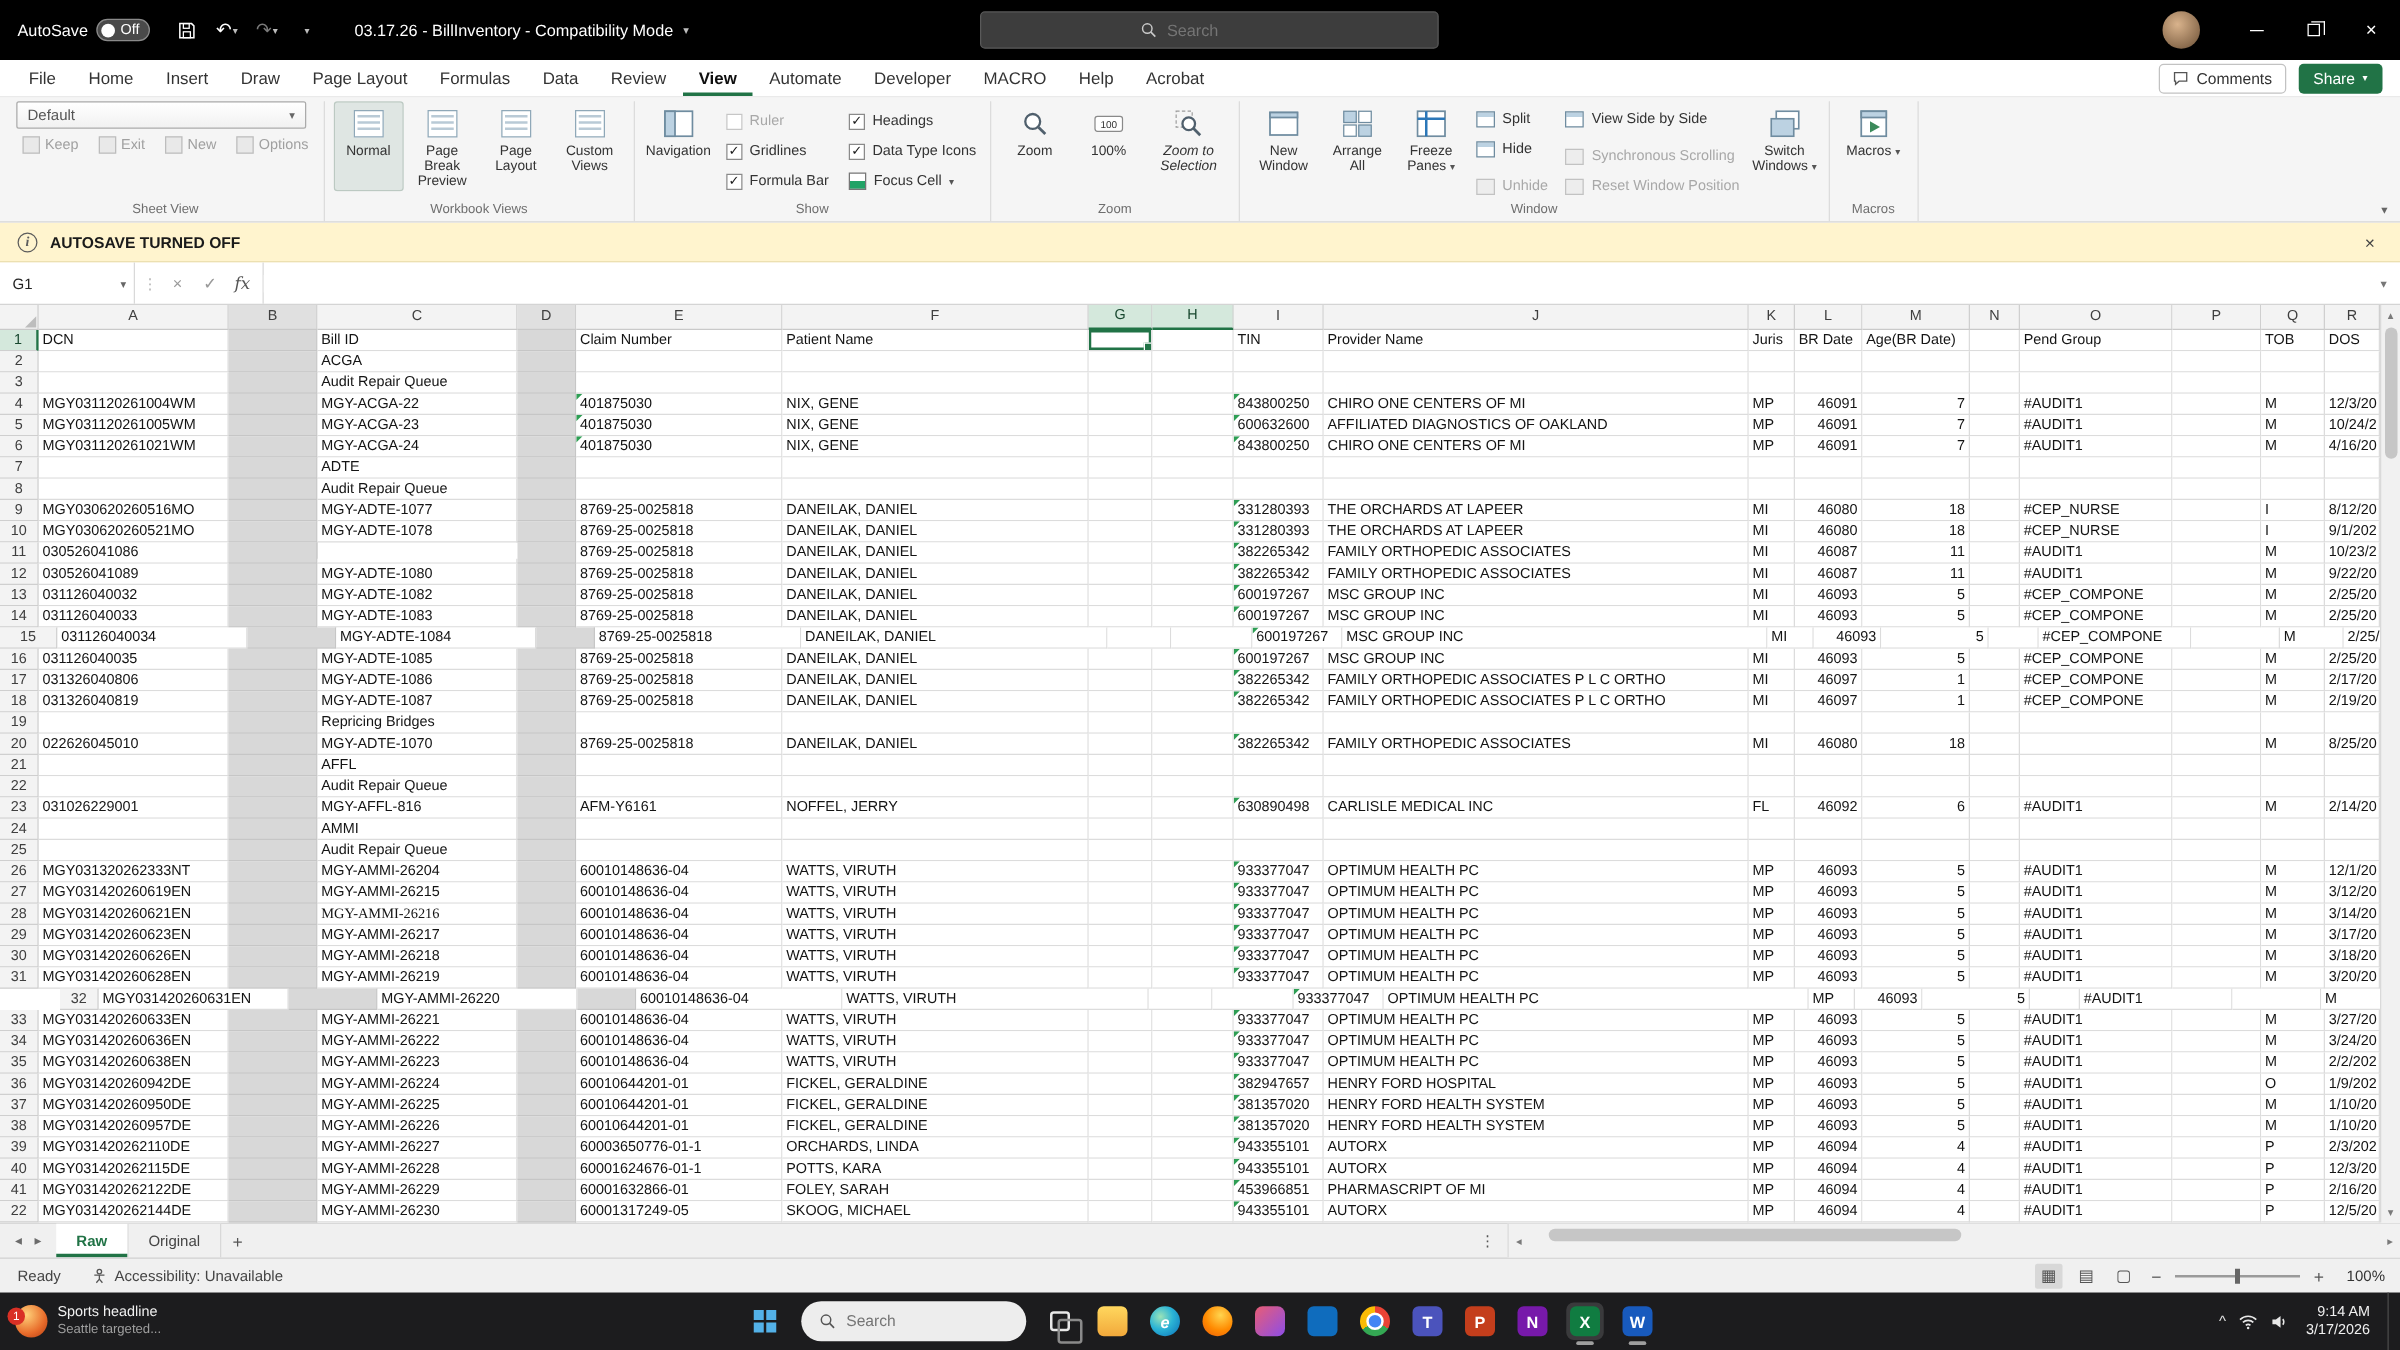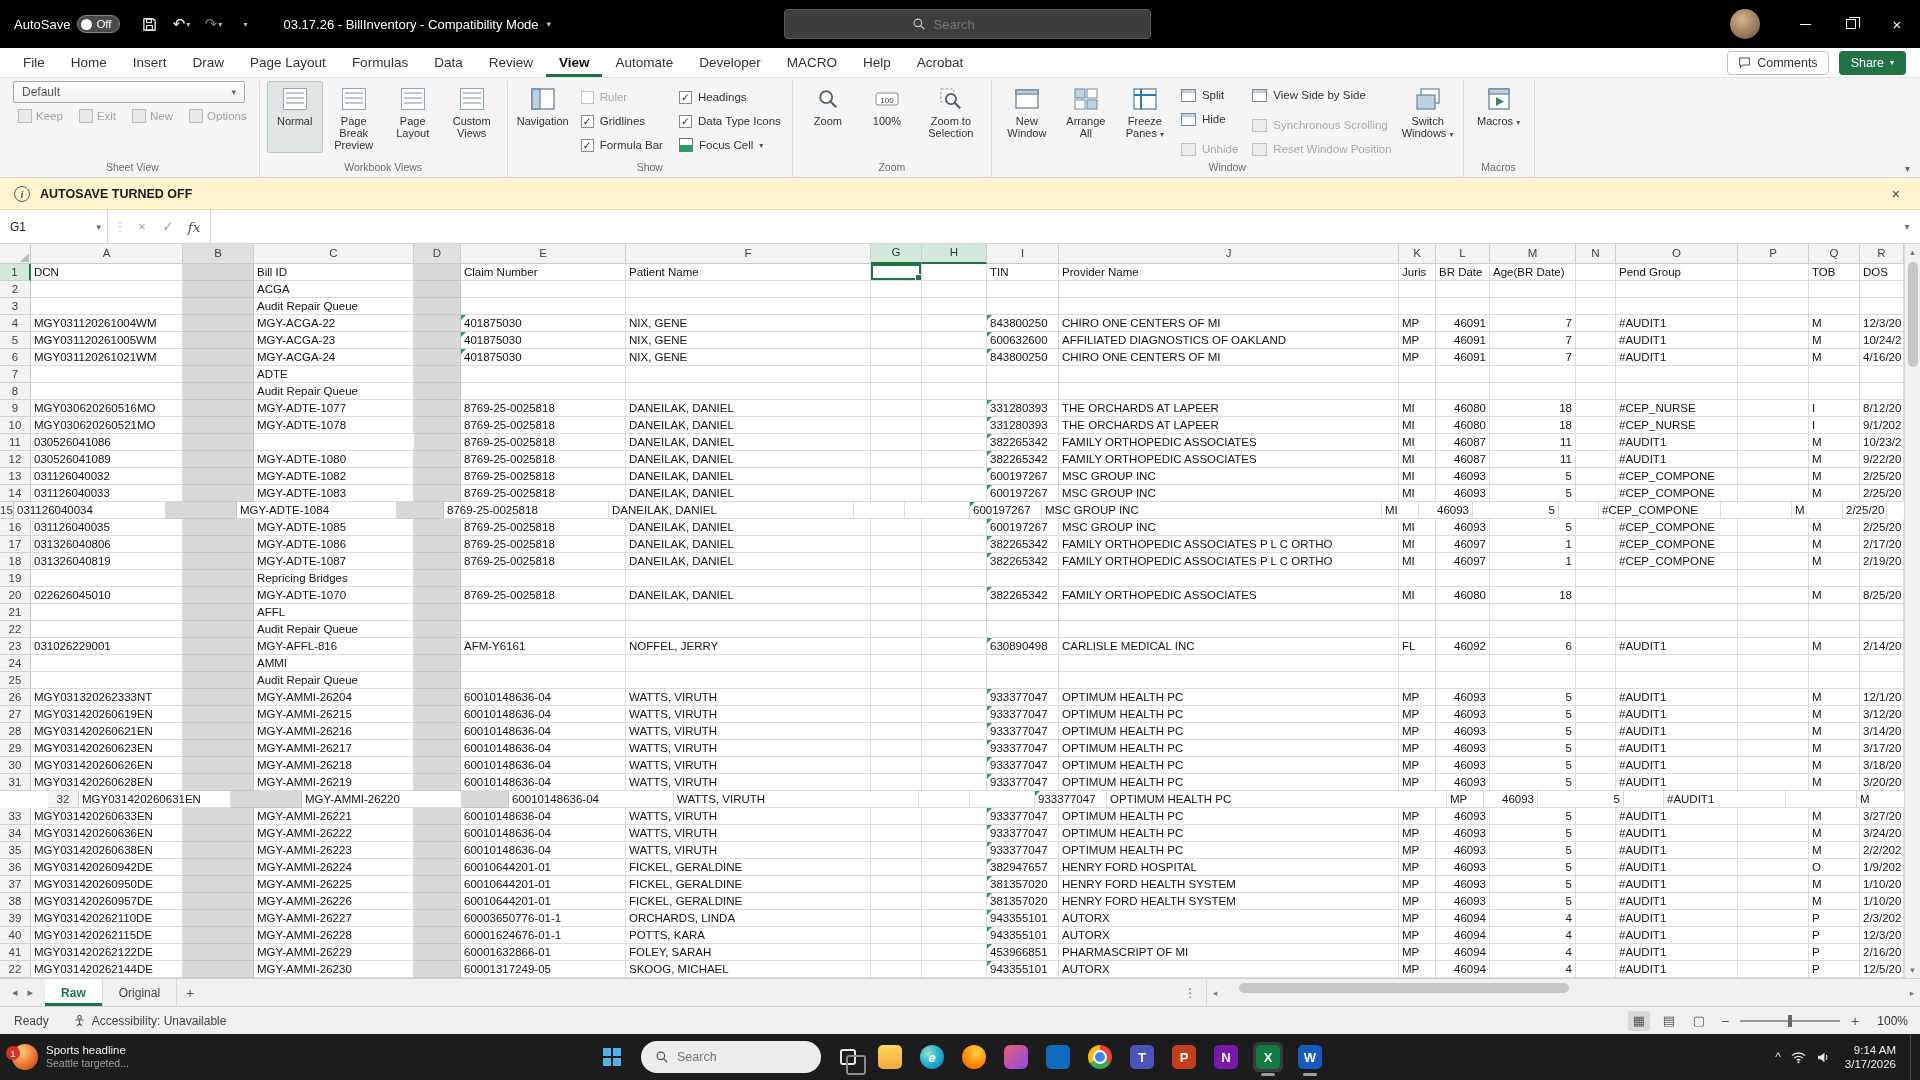--- a/index.html
+++ b/index.html
@@ -39,21 +39,21 @@
   .share-btn { display:flex; align-items:center; gap:6px; background:#217346; color:#fff; border-radius:4px; height:24px; padding:0 12px; font-size:12.5px; }
   .share-btn .caret { font-size:8px; }
 
   
   .ribbon { height:100px; background:#f5f5f5; border-bottom:1px solid #d6d6d6; display:flex; padding:3px 4px 0 6px; position:relative; flex:none; }
   .rgroup { display:flex; flex-direction:column; border-right:1px solid #dcdcdc; padding:0 7px; }
   .rgroup:last-of-type { border-right:none; }
   .rg-content { flex:1; display:flex; align-items:flex-start; gap:3px; }
   .rg-label { height:18px; text-align:center; font-size:10.5px; color:#6e6e6e; line-height:16px; }
   .rbig { width:56px; max-width:68px; min-height:72px; display:flex; flex-direction:column; align-items:center; justify-content:flex-start; gap:3px; font-size:11px; color:#333; padding:5px 2px 0 2px; border-radius:3px; text-align:center; line-height:12px; }
-  .rbig.wide { width:66px; }
+  .rbig.wide { width:66px;font-style:italic; }
   .rbig.selected { background:#dfe6e3; box-shadow:inset 0 0 0 1px #bcc9c2; }
   .rbig .caret { font-size:8px; color:#555; }
   .icon24 { width:26px; height:26px; display:flex; align-items:center; justify-content:center; }
   .sv-col { display:flex; flex-direction:column; gap:4px; }
   .sv-dropdown { width:232px; height:22px; border:1px solid #ababab; background:linear-gradient(#fff,#f1f1f1); border-radius:2px; display:flex; align-items:center; padding:0 8px; font-size:12px; color:#555; }
   .sv-dropdown .caret { margin-left:auto; font-size:9px; color:#666; }
   .sv-row { display:flex; gap:6px; }
   .sv-btn { display:flex; align-items:center; gap:4px; font-size:11.5px; color:#a0a0a0; padding:2px 5px; }
   .sv-btn::before { content:""; width:12px; height:12px; border:1px solid #bdbdbd; background:#e9e9e9; display:inline-block; }
   .show-wrap { display:flex; gap:6px; }
@@ -819,21 +819,21 @@
           <div class="cell" style="width: 37px;">MI</div>
           <div class="cell num" style="width: 54px;">46093</div>
           <div class="cell num" style="width: 86px;">5</div>
           <div class="cell" style="width: 40px;"></div>
           <div class="cell" style="width: 122px;">#CEP_COMPONE</div>
           <div class="cell" style="width: 71px;"></div>
           <div class="cell" style="width: 51px;">M</div>
           <div class="cell" style="width: 44px;">2/25/20</div>
         </div>
         <div class="grid-row">
-          <div class="cell row-header" style="width: 14px;">15</div>
+          <div class="cell row-header" style="width: 46px;">15</div>
           <div class="cell" style="width: 152px;">031126040034</div>
           <div class="cell grayfill" style="width: 71px;"></div>
           <div class="cell" style="width: 160px;">MGY-ADTE-1084</div>
           <div class="cell grayfill" style="width: 47px;"></div>
           <div class="cell" style="width: 165px;">8769-25-0025818</div>
           <div class="cell" style="width: 245px;">DANEILAK, DANIEL</div>
           <div class="cell" style="width: 51px;"></div>
           <div class="cell" style="width: 65px;"></div>
           <div class="cell tri" style="width: 72px;">600197267</div>
           <div class="cell" style="width: 340px;">MSC GROUP INC</div>
@@ -1095,21 +1095,21 @@
           <div class="cell" style="width: 40px;"></div>
           <div class="cell" style="width: 122px;">#AUDIT1</div>
           <div class="cell" style="width: 71px;"></div>
           <div class="cell" style="width: 51px;">M</div>
           <div class="cell" style="width: 44px;">3/12/20</div>
         </div>
         <div class="grid-row">
           <div class="cell row-header" style="width: 31px;">28</div>
           <div class="cell" style="width: 152px;">MGY031420260621EN</div>
           <div class="cell grayfill" style="width: 71px;"></div>
-          <div class="cell" style="width: 160px;">MGY-AMMI-26216</div>
+          <div class="cell" style="width: 160px; font-family: Liberation Serif, serif;">MGY-AMMI-26216</div>
           <div class="cell grayfill" style="width: 47px;"></div>
           <div class="cell" style="width: 165px;">60010148636-04</div>
           <div class="cell" style="width: 245px;">WATTS, VIRUTH</div>
           <div class="cell" style="width: 51px;"></div>
           <div class="cell" style="width: 65px;"></div>
           <div class="cell tri" style="width: 72px;">933377047</div>
           <div class="cell" style="width: 340px;">OPTIMUM HEALTH PC</div>
           <div class="cell" style="width: 37px;">MP</div>
           <div class="cell num" style="width: 54px;">46093</div>
           <div class="cell num" style="width: 86px;">5</div>

